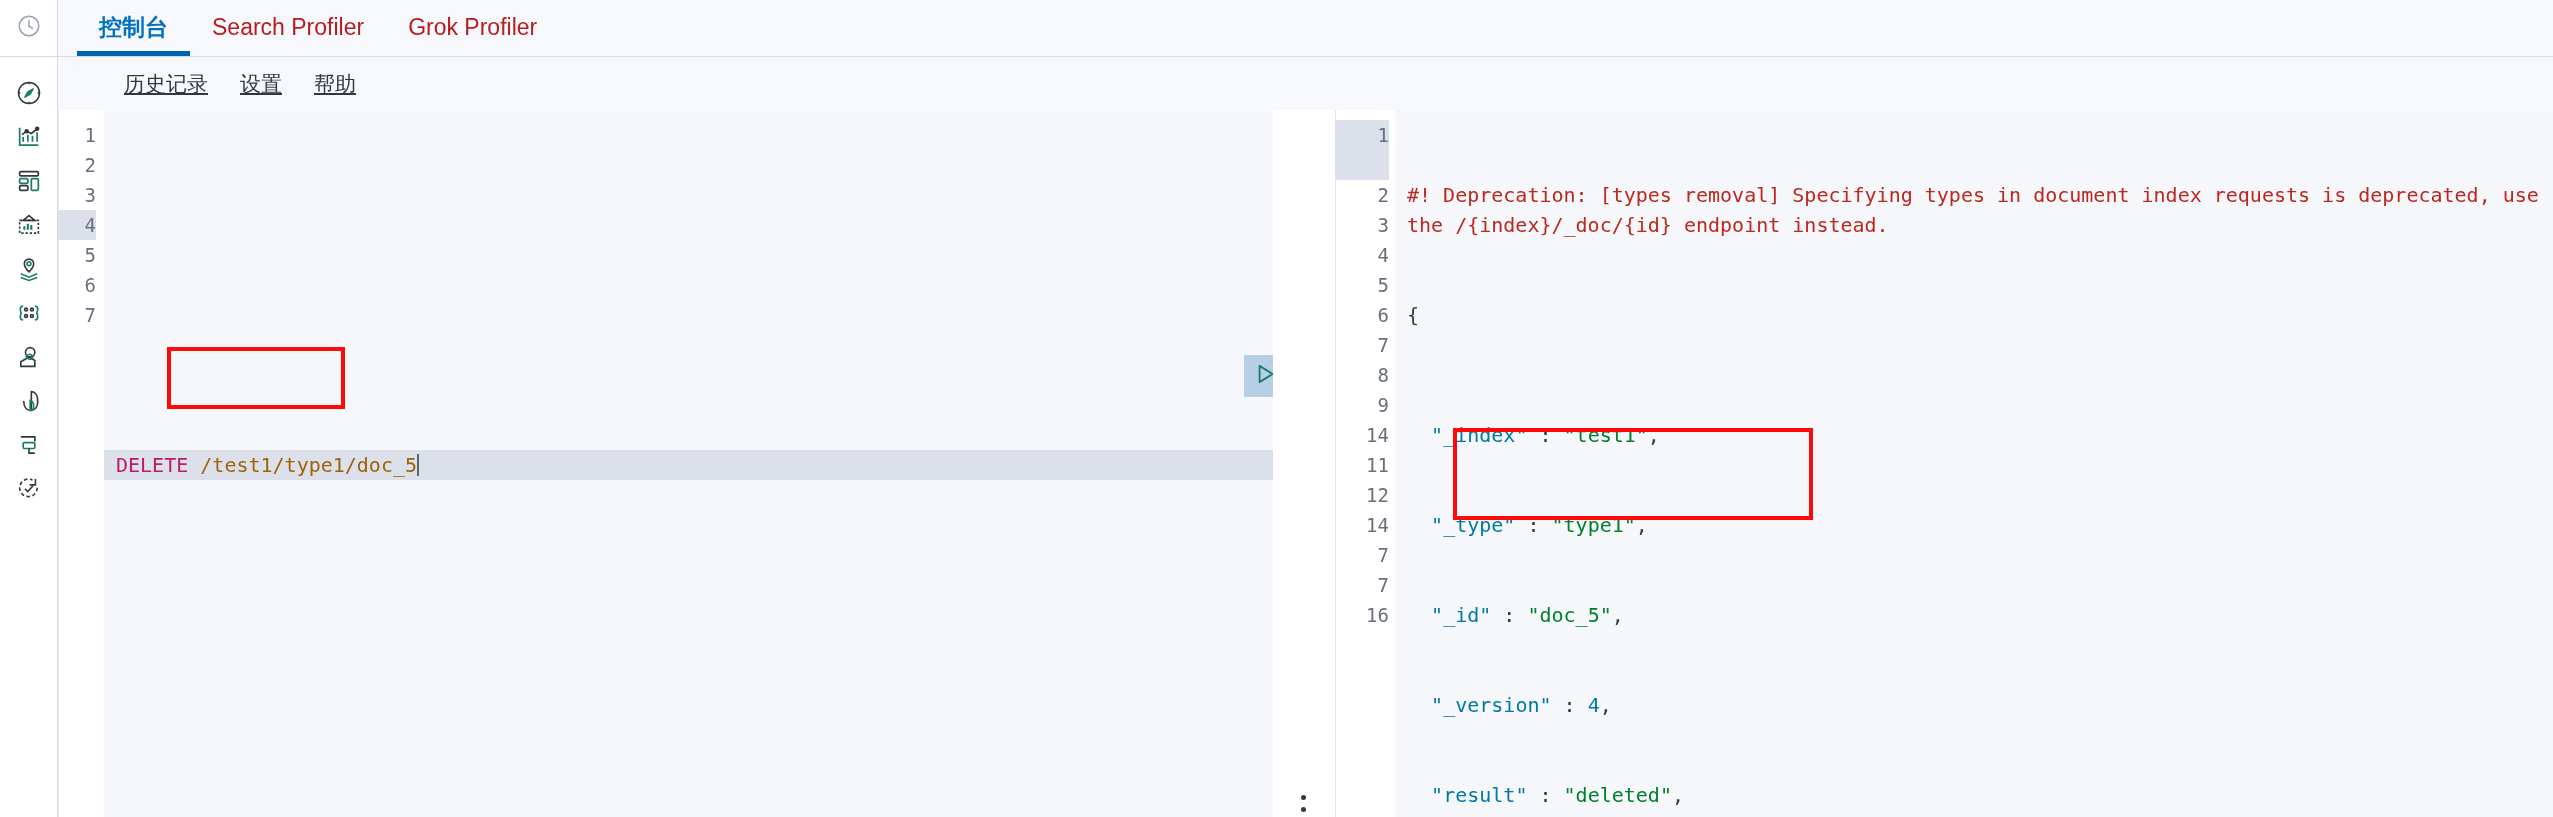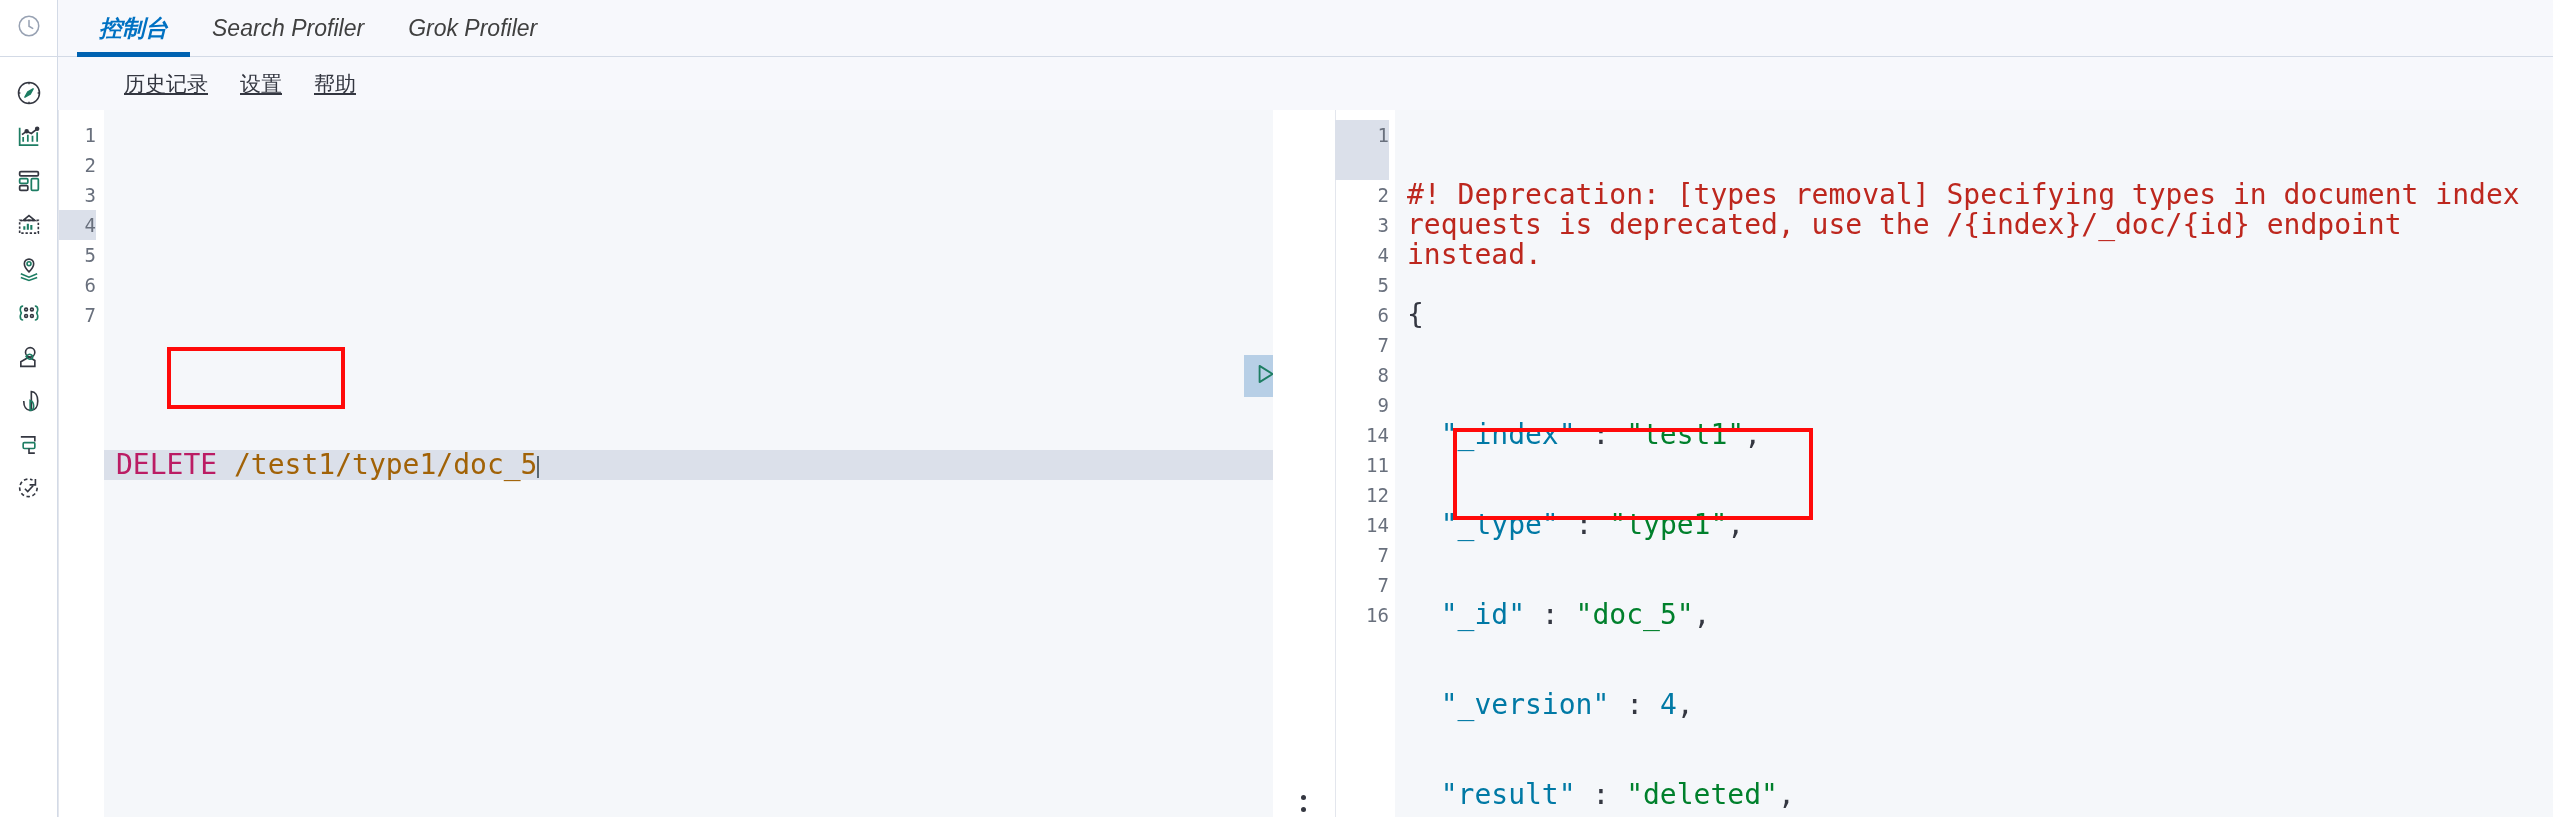--- a/index.html
+++ b/index.html
@@ -34,31 +34,30 @@
   }
 
   
   .main { flex: 1 1 auto; display: flex; flex-direction: column; min-width: 0; background:#ffffff; }
 
   
   .tabbar {
     height: 57px; flex: 0 0 57px;
     background: #f7f8fc;
     border-bottom: 1px solid #d3dae6;
-    display: flex; align-items: flex-start;
+    display: flex; align-items: flex-end;
     padding-left: 19px;
-    font-style: italic;
   }
   .tab {
     position: relative;
     height: 57px;
     display: flex; align-items: center;
     padding: 0 22px;
     font-size: 23px;
-    color: #404040;
+    color: #b91c1c;
     cursor: pointer;
     white-space: nowrap;
   }
   .tab.active { color: #0071c2; font-weight: 700; }
   .tab.active::after {
     content: ""; position: absolute; left: 0; right: 0; bottom: 0;
     height: 5px; background: #0062b1;
   }
 
   
@@ -112,21 +111,21 @@
   .gutter-output { width: 60px; padding-right: 6px; }
 
   .gline { height: 30px; position: relative; }
   .gline.hl { background: #dbe0ea; }
 
   .code {
     flex: 1 1 auto;
     padding-top: 10px;
     padding-left: 12px;
     font-family: "DejaVu Sans Mono", monospace;
-    font-size: 28px;
+    font-size: 20px;
     line-height: 30px;
     white-space: pre;
     overflow: hidden;
     position: relative;
   }
   .cline { height: 30px; }
   .cline.hl { background: #dbe0ea; margin-left: -12px; padding-left: 12px; }
   .cline.wrap2 { height: 60px; white-space: pre-wrap; }
 
   .tok-method { color: #bb1c64; }

